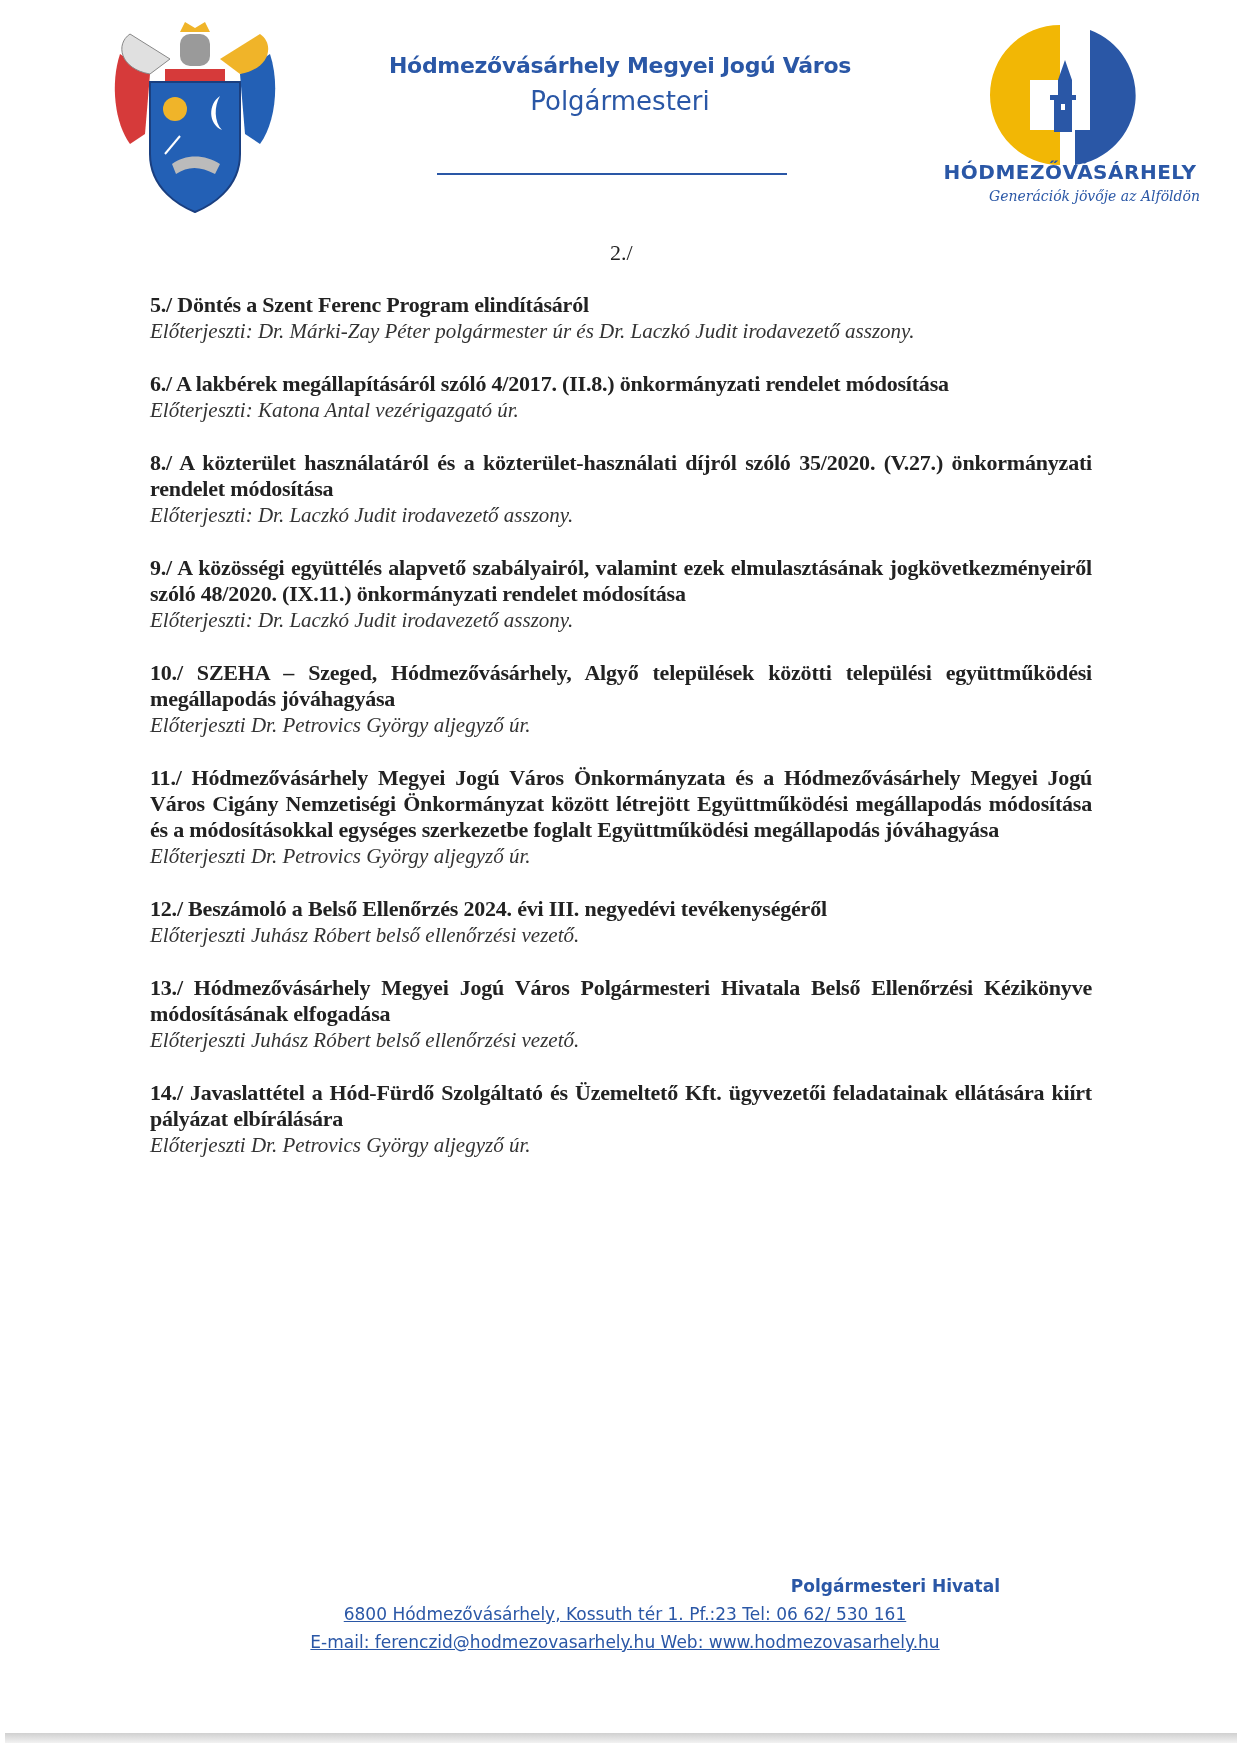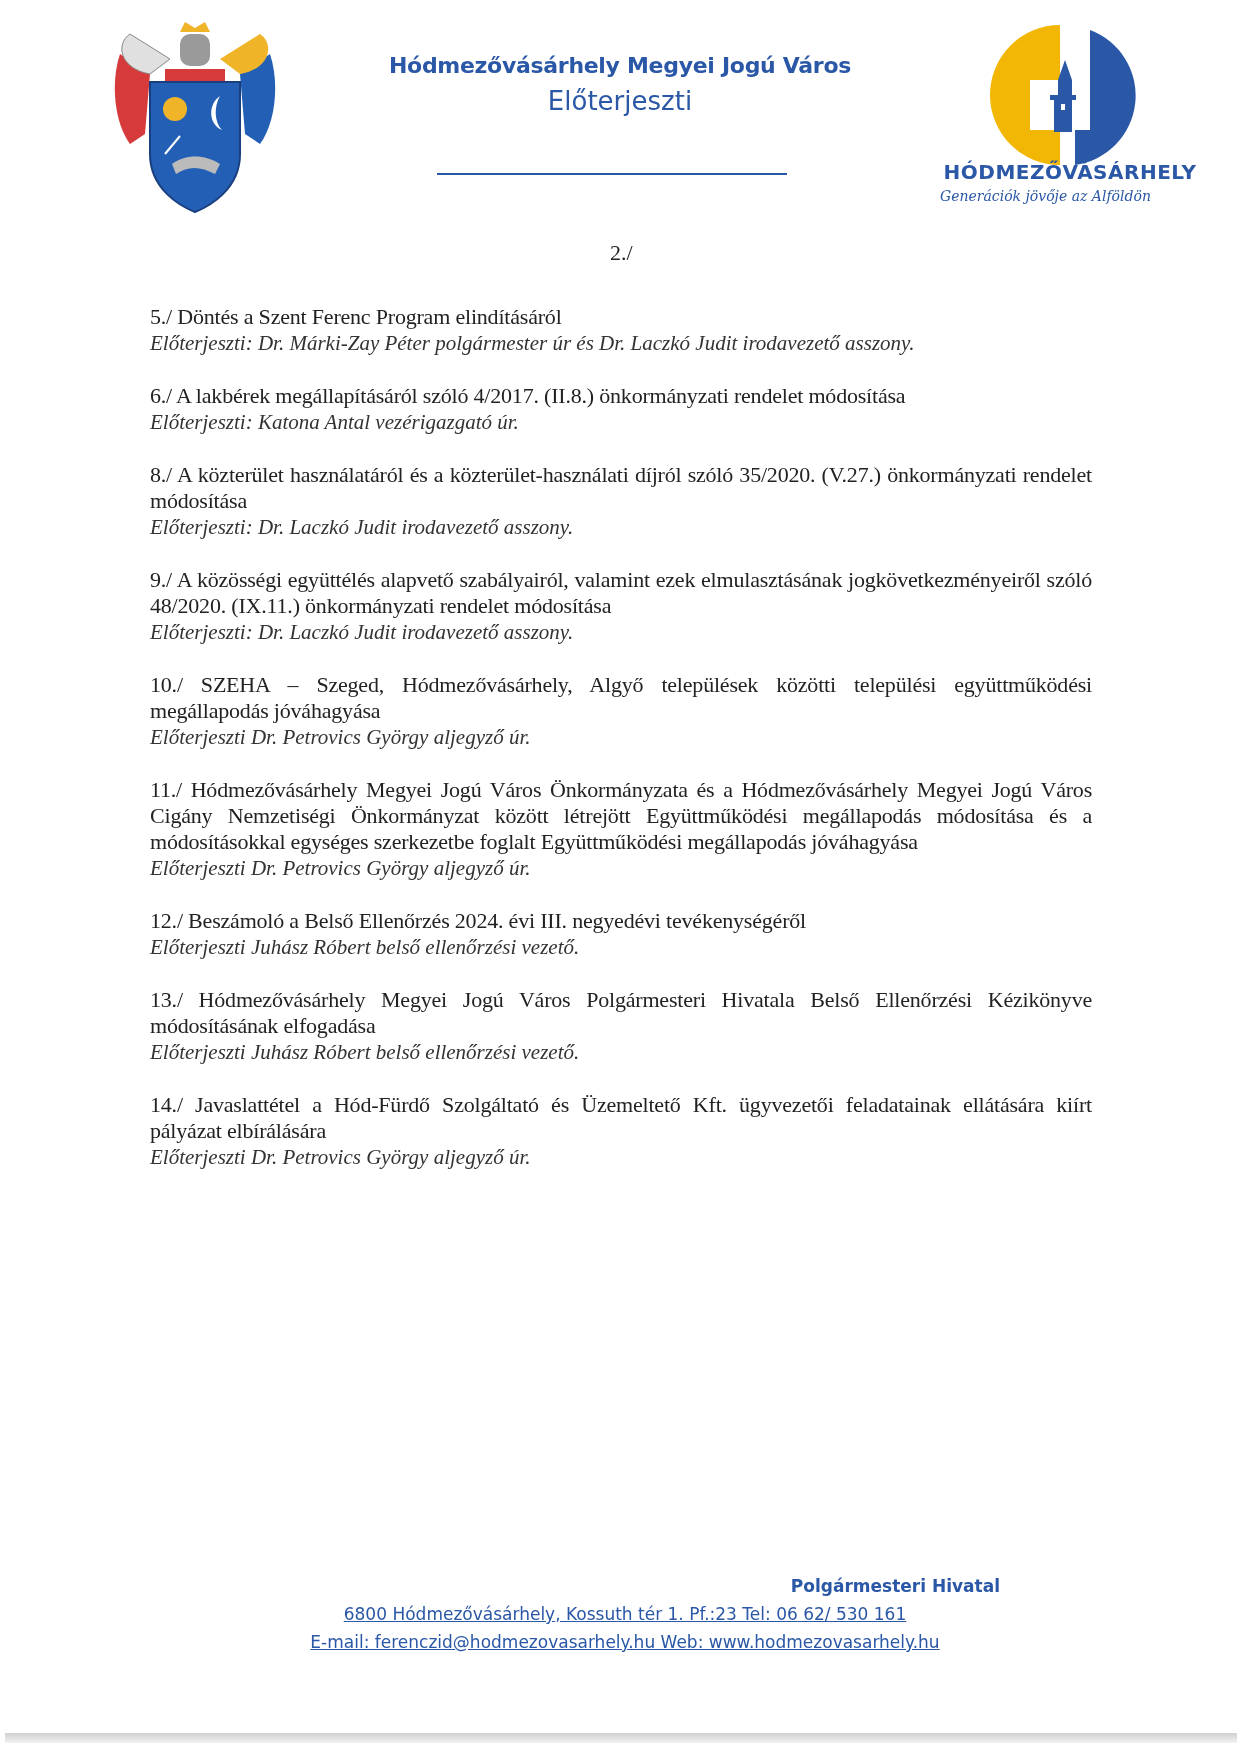--- a/index.html
+++ b/index.html
@@ -7,26 +7,26 @@
   .page { position: absolute; left: 0; top: 0; width: 1242px; height: 1755px; }
   .coat { position: absolute; left: 110px; top: 14px; width: 170px; height: 200px; }
   .header-title { position: absolute; left: 340px; top: 50px; width: 560px; text-align: center;
     font-family: "DejaVu Sans", sans-serif; color: #2a57a6; }
   .header-title .l1 { font-size: 22px; font-weight: bold; line-height: 32px; letter-spacing: -0.3px; }
   .header-title .l2 { font-size: 26px; line-height: 38px; }
   .header-rule { position: absolute; left: 437px; top: 173px; width: 350px; height: 2px; background: #2a57a6; }
   .city-logo { position: absolute; left: 990px; top: 20px; width: 150px; height: 150px; }
   .city-name { position: absolute; left: 940px; top: 160px; width: 260px; text-align: center;
     font-family: "DejaVu Sans", sans-serif; font-weight: bold; font-size: 20px; color: #2a57a6; letter-spacing: 0.5px; }
-  .city-slogan { position: absolute; left: 940px; top: 188px; width: 260px; text-align: left;
+  .city-slogan { position: absolute; left: 940px; top: 188px; width: 260px; text-align: right;
     font-family: "DejaVu Serif", serif; font-style: italic; font-size: 14px; color: #2a57a6; }
   .pagenum { position: absolute; left: 610px; top: 240px; font-family: "Liberation Serif", serif; font-size: 22px; color: #222; }
   .agenda { position: absolute; left: 150px; top: 292px; width: 942px; font-family: "Liberation Serif", serif; color: #222; }
   .item { margin-bottom: 26px; }
-  .item-title { font-weight: normal; font-size: 22px; line-height: 26px; text-align: justify; letter-spacing: -0.2px; margin-top: 12px; }
+  .item-title { font-weight: bold; font-size: 22px; line-height: 26px; text-align: justify; letter-spacing: -0.2px; }
   .item-presenter { font-style: italic; font-size: 21px; line-height: 27px; color: #333; }
   .footer { position: absolute; left: 250px; top: 1572px; width: 750px; text-align: center;
     font-family: "DejaVu Sans", sans-serif; color: #2a57a6; }
   .footer .f1 { font-weight: bold; font-size: 17px; line-height: 28px; text-align: right; }
   .footer .f2, .footer .f3 { font-size: 17px; line-height: 28px; text-decoration: underline; }
   .scan-edge { position: absolute; left: 5px; top: 1733px; width: 1232px; height: 10px;
     background: linear-gradient(#d0d0d0, #f2f2f2); }
 </style>
 </head>
 <body>
@@ -43,21 +43,21 @@
     <path d="M55 55 L115 55 L115 68 L55 68 Z" fill="#d63a3a"></path>
     <path d="M40 68 L130 68 L130 140 C130 175 100 192 85 198 C70 192 40 175 40 140 Z" fill="#2360b5" stroke="#1a3f80" stroke-width="2"></path>
     <circle cx="65" cy="95" r="12" fill="#f0b429"></circle>
     <path d="M110 82 C98 90 98 110 112 116 C104 108 104 92 110 82 Z" fill="#ffffff"></path>
     <path d="M62 150 C75 140 95 140 110 150 L105 160 C90 152 78 152 66 160 Z" fill="#bbbbbb"></path>
     <line x1="55" y1="140" x2="70" y2="122" stroke="#fff" stroke-width="2"></line>
   </svg>
 
   <div class="header-title">
     <div class="l1">Hódmezővásárhely Megyei Jogú Város</div>
-    <div class="l2">Előterjeszti</div>
+    <div class="l2">Polgármesteri</div>
   </div>
   <div class="header-rule"></div>
 
   <svg class="city-logo" viewBox="0 0 150 150">
     <path d="M70 5 A70 70 0 0 0 70 145 L70 110 L40 110 L40 45 L70 45 Z" fill="#f2b705"></path>
     <path d="M70 5 L70 45 L40 45 L40 60 L70 60 Z" fill="#f2b705"></path>
     <path d="M100 10 A70 70 0 0 1 85 145 L85 110 L100 110 Z" fill="#2a57a6"></path>
     <path d="M68 60 L75 40 L82 60 L82 75 L86 75 L86 80 L82 80 L82 112 L64 112 L64 80 L60 80 L60 75 L68 75 Z" fill="#2a57a6"></path>
     <rect x="71" y="84" width="4" height="6" fill="#fff"></rect>
   </svg>

